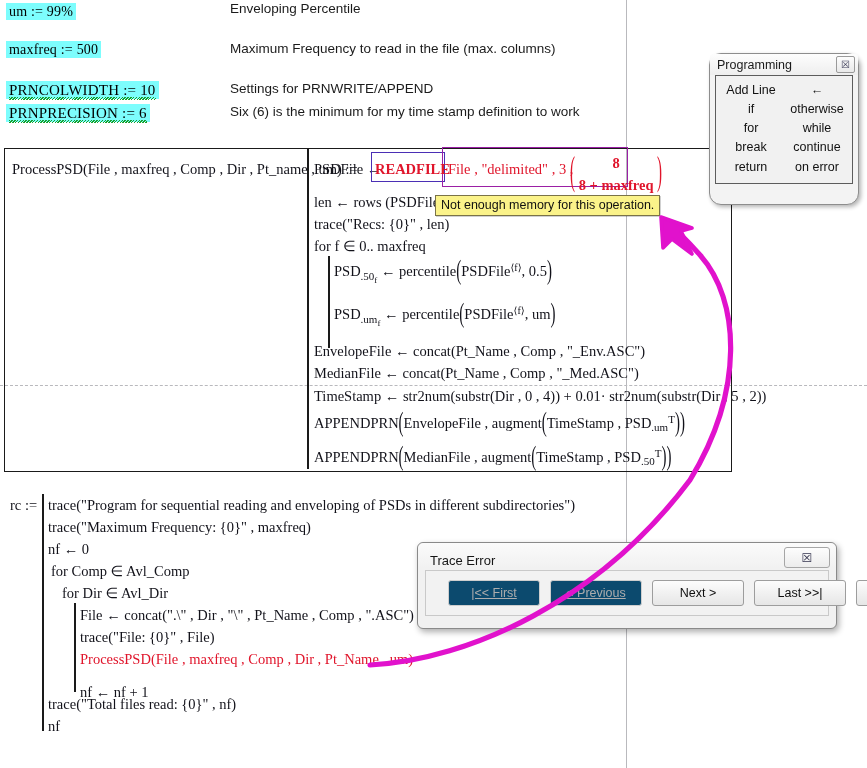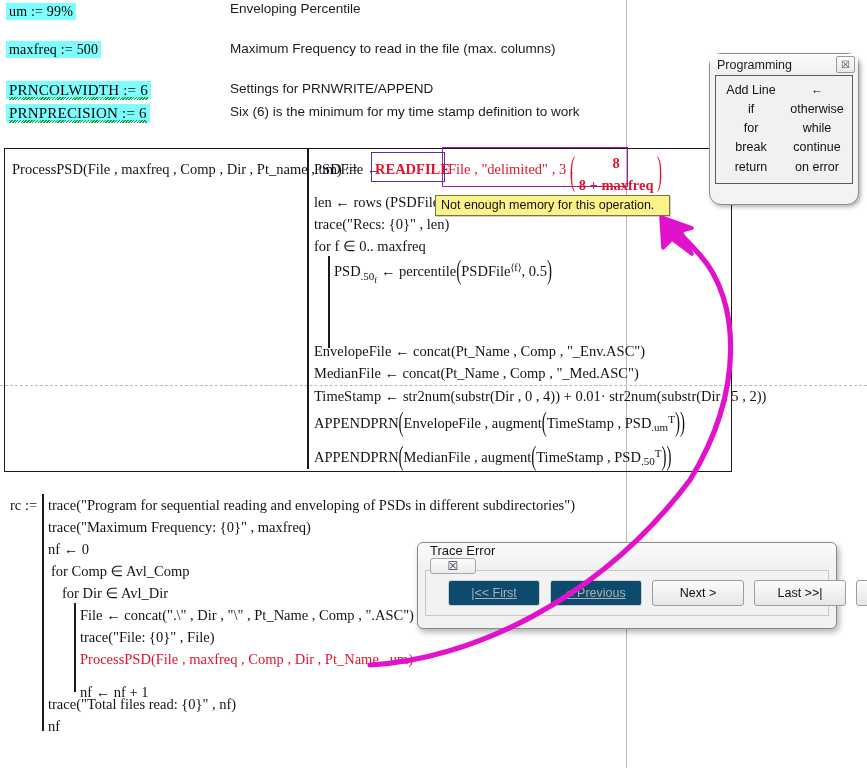--- a/index.html
+++ b/index.html
@@ -103,21 +103,21 @@
   .selbox2 { position: absolute; border: 1.3px solid #9b1fa5; }
 
   
   .tooltip {
     position: absolute;
     background: #fbf38a;
     border: 1px solid #7a7348;
     font-family: "Liberation Sans", sans-serif;
     font-size: 12.5px;
     color: #101010;
-    padding: 2px 15px 3px 5px;
+    padding: 2px 5px 3px 5px;
     white-space: nowrap;
     box-shadow: 1px 1px 0 rgba(0,0,0,.18);
   }
 
   
   .winA {                                   
     position: absolute;
     background: #f3f3f3;
     border: 1px solid #8d8d8d;
     border-radius: 12px;
@@ -159,25 +159,24 @@
   .winB {                                    
     position: absolute;
     background: #f1f1f1;
     border: 1px solid #8a8a8a;
     border-radius: 6px;
     box-shadow: 2px 3px 6px rgba(0,0,0,.32);
     font-family: "Liberation Sans", sans-serif;
   }
   .winB .titlebar {
     height: 25px;
-    display: flex; align-items: flex-start;
+    display: flex; align-items: flex-end;
     padding: 0 6px 0 12px;
     background: linear-gradient(#fbfbfb,#f1f1f1);
     border-radius: 6px 6px 0 0;
-    flex-direction: column;
   }
   .winB .title { font-size: 13px; color: #161616; flex: 1; }
   .winB .closebtn2 {
     width: 44px; height: 19px;
     border: 1px solid #a6a6a6;
     border-radius: 3px;
     background: linear-gradient(#fdfdfd,#ececec);
     display: flex; align-items: center; justify-content: center;
     font-size: 12px; color: #33334d;
   }
@@ -218,21 +217,21 @@
 
   <div class="abs" style="left:6px;  top:2px;">
     <span class="hl">um := 99%</span>
   </div>
 
   <div class="abs" style="left:6px;  top:40px;">
     <span class="hl">maxfreq := 500</span>
   </div>
 
   <div class="abs" style="left:6px;  top:81px;">
-    <span class="hl big squiggle">PRNCOLWIDTH := 6</span>
+    <span class="hl big squiggle">PRNCOLWIDTH := 10</span>
   </div>
 
   <div class="abs" style="left:6px;  top:104px;">
     <span class="hl big squiggle">PRNPRECISION := 6</span>
   </div>
 
   <div class="abs note" style="left:230px; top:1px;">Enveloping  Percentile</div>
   <div class="abs note" style="left:230px; top:41px;">Maximum Frequency to read in the file (max. columns)</div>
   <div class="abs note" style="left:230px; top:81px;">Settings for PRNWRITE/APPEND</div>
   <div class="abs note" style="left:230px; top:104px;">Six (6) is the minimum for my time stamp definition to work</div>
@@ -268,20 +267,24 @@
 
   <div class="abs math" style="left:314px; top:238px;">for  f  ∈ 0.. maxfreq</div>
 
   <div class="vbar" style="left:328px; top:256px; height:92px;"></div>
 
   <div class="abs math" style="left:334px; top:262px;">
     <span>PSD</span><span class="sub">.50</span><span class="sub" style="font-size:9px; vertical-align:-.75em;">f</span>
     <span>←  percentile</span><span class="medparen">(</span><span>PSDFile</span><span class="sup">⟨f⟩</span><span>, 0.5</span><span class="medparen">)</span>
   </div>
 
+  <div class="abs math" style="left:334px; top:305px;">
+    <span>PSD</span><span class="sub">.um</span><span class="sub" style="font-size:9px; vertical-align:-.75em;">f</span>
+    <span>←  percentile</span><span class="medparen">(</span><span>PSDFile</span><span class="sup">⟨f⟩</span><span>, um</span><span class="medparen">)</span>
+  </div>
 
   <div class="abs math" style="left:314px; top:343px;">EnvelopeFile ←  concat(Pt_Name , Comp , "_Env.ASC")</div>
   <div class="abs math" style="left:314px; top:365px;">MedianFile ←  concat(Pt_Name , Comp , "_Med.ASC")</div>
 
   <div class="abs math" style="left:314px; top:388px;">TimeStamp ←  str2num(substr(Dir , 0 , 4)) + 0.01· str2num(substr(Dir , 5 , 2))</div>
 
   <div class="abs math" style="left:314px; top:413px;">
     <span>APPENDPRN</span><span class="medparen">(</span><span>EnvelopeFile , augment</span><span class="medparen">(</span><span>TimeStamp , PSD</span><span class="sub">.um</span><span class="supn">T</span><span class="medparen">)</span><span class="medparen">)</span>
   </div>
 

